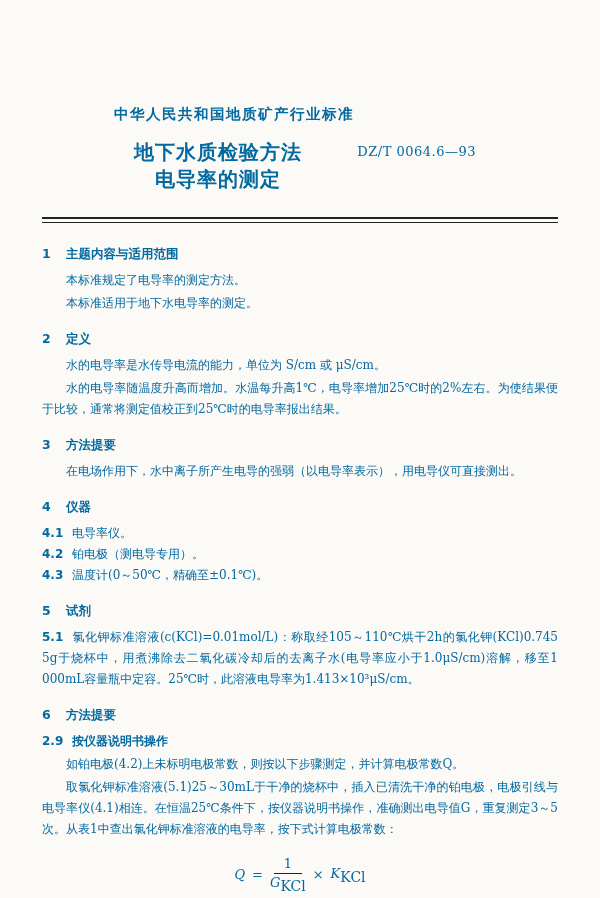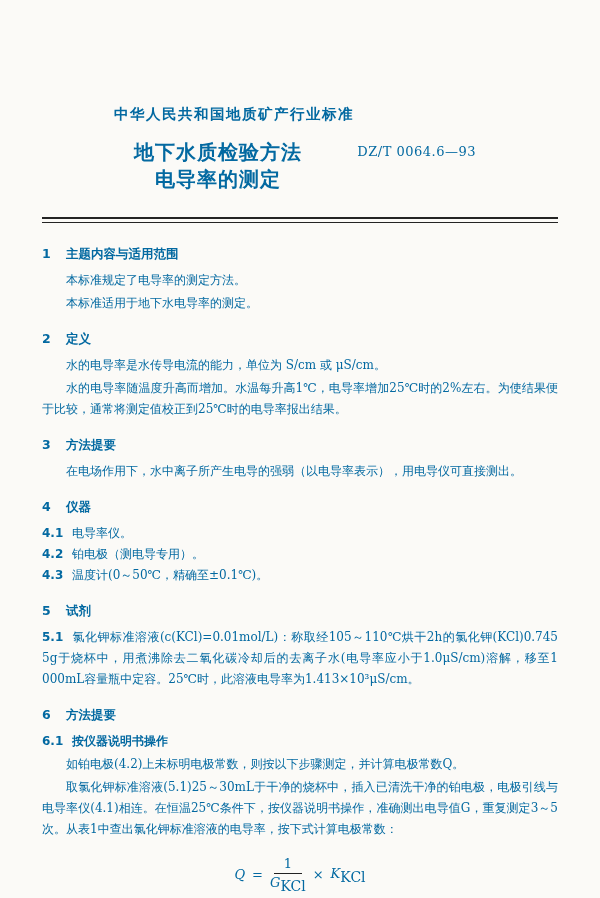--- a/index.html
+++ b/index.html
@@ -187,21 +187,21 @@
       <div class="item">
         <span class="i-num">5.1</span><span>氯化钾标准溶液(c(KCl)=0.01mol/L)：称取经105～110℃烘干2h的氯化钾(KCl)0.745 5g于烧杯中，用煮沸除去二氧化碳冷却后的去离子水(电导率应小于1.0μS/cm)溶解，移至1 000mL容量瓶中定容。25℃时，此溶液电导率为1.413×10³μS/cm。</span>
       </div>
     </div>
 
     <div class="sec">
       <div class="sec-heading">
         <span class="h-num">6</span><span>方法提要</span>
       </div>
       <div class="sub-heading">
-        <span class="i-num">6.1</span><span>按仪器说明书操作</span>
+        <span class="i-num">2.9</span><span>按仪器说明书操作</span>
       </div>
       <div class="para">如铂电极(4.2)上未标明电极常数，则按以下步骤测定，并计算电极常数Q。</div>
       <div class="para">取氯化钾标准溶液(5.1)25～30mL于干净的烧杯中，插入已清洗干净的铂电极，电极引线与电导率仪(4.1)相连。在恒温25℃条件下，按仪器说明书操作，准确测出电导值G，重复测定3～5次。从表1中查出氯化钾标准溶液的电导率，按下式计算电极常数：</div>
 
       <div class="formula-wrap">
         <span class="formula">
           <span>Q</span>
           <span class="op">=</span>
           <span class="frac">
             <span class="f-num">1</span>

